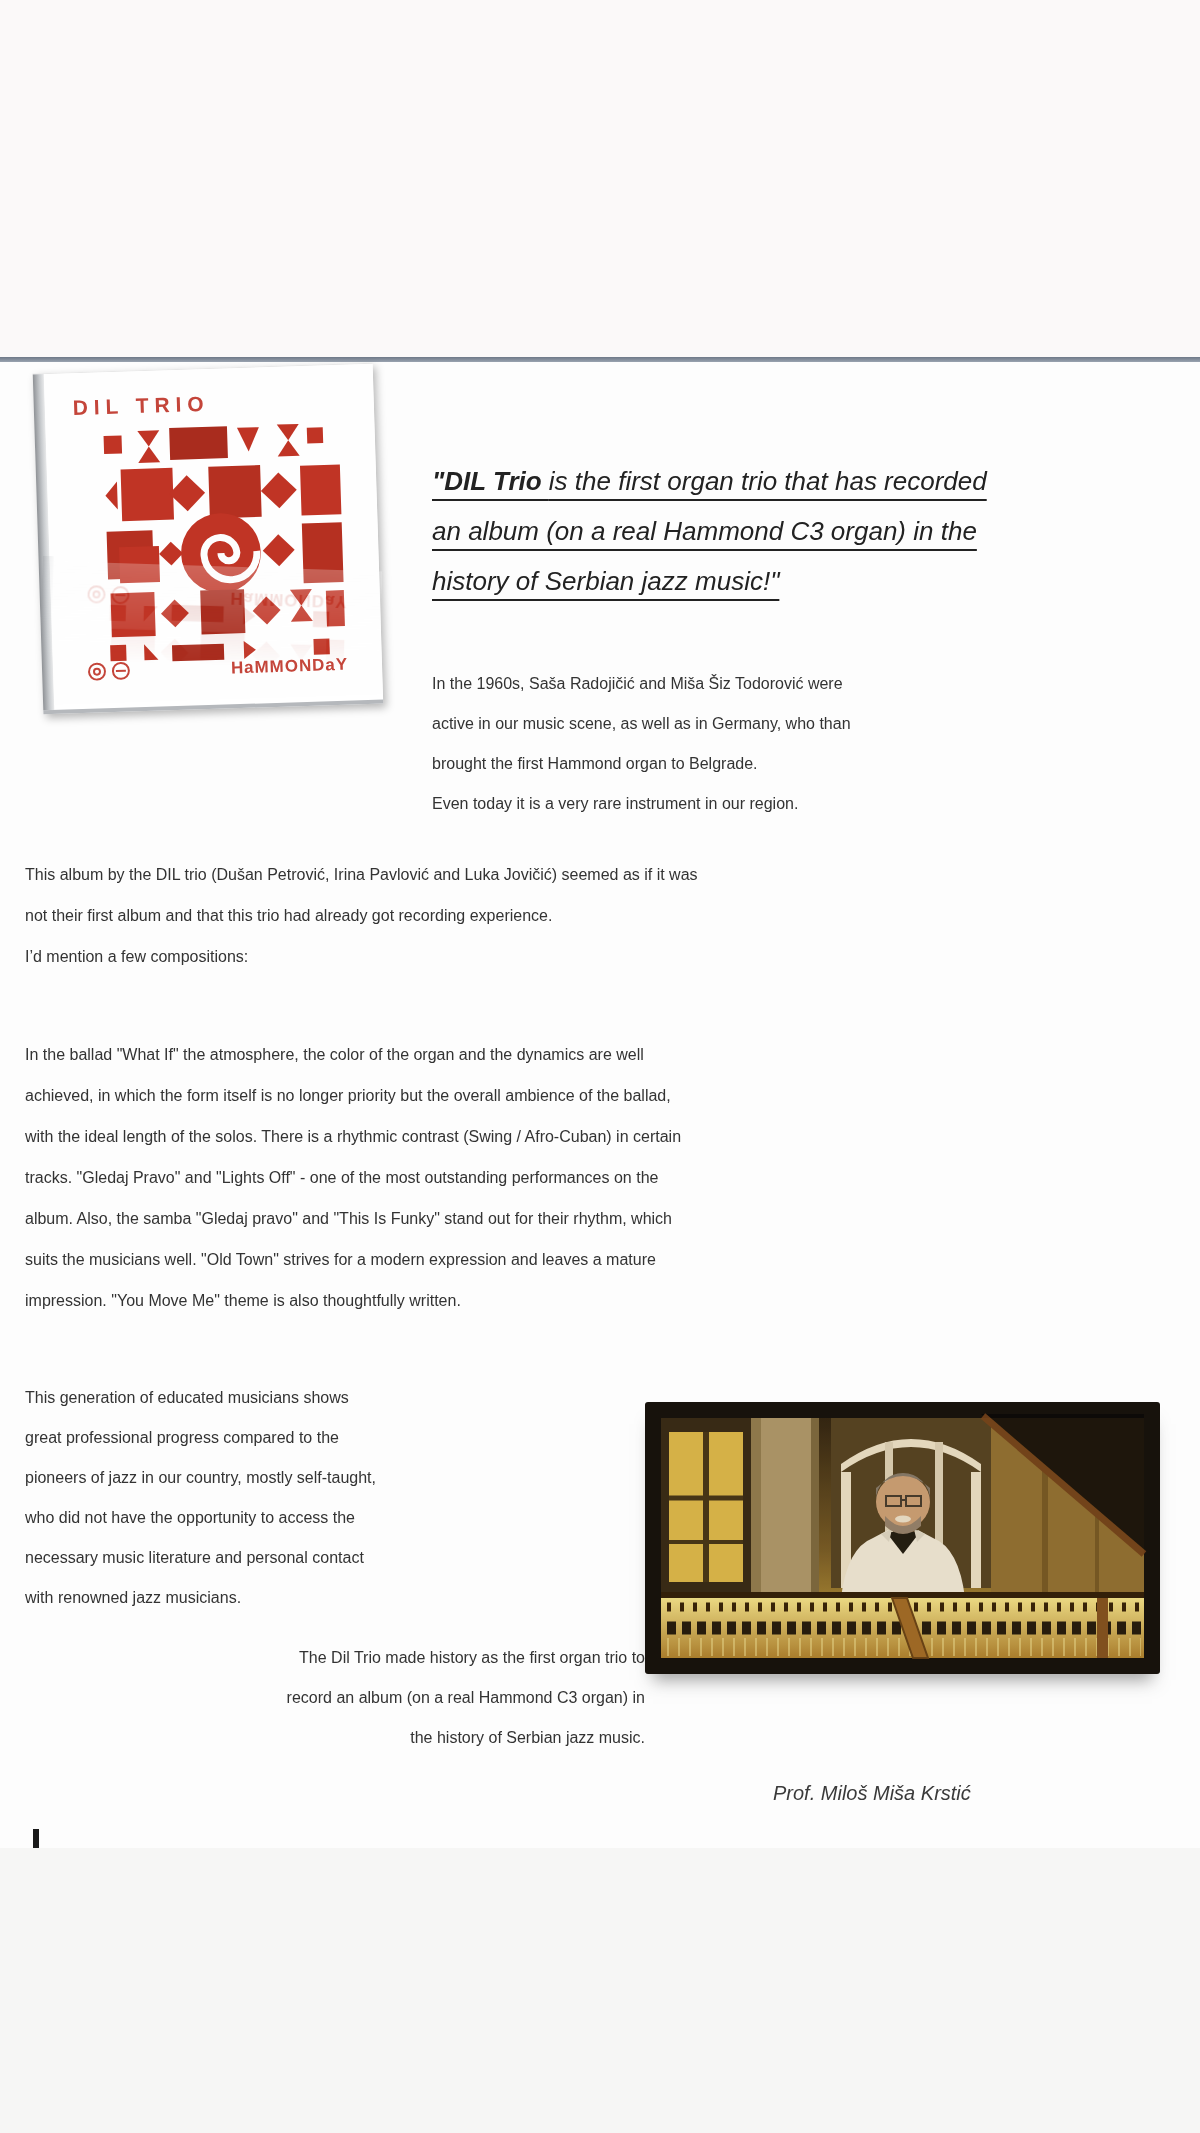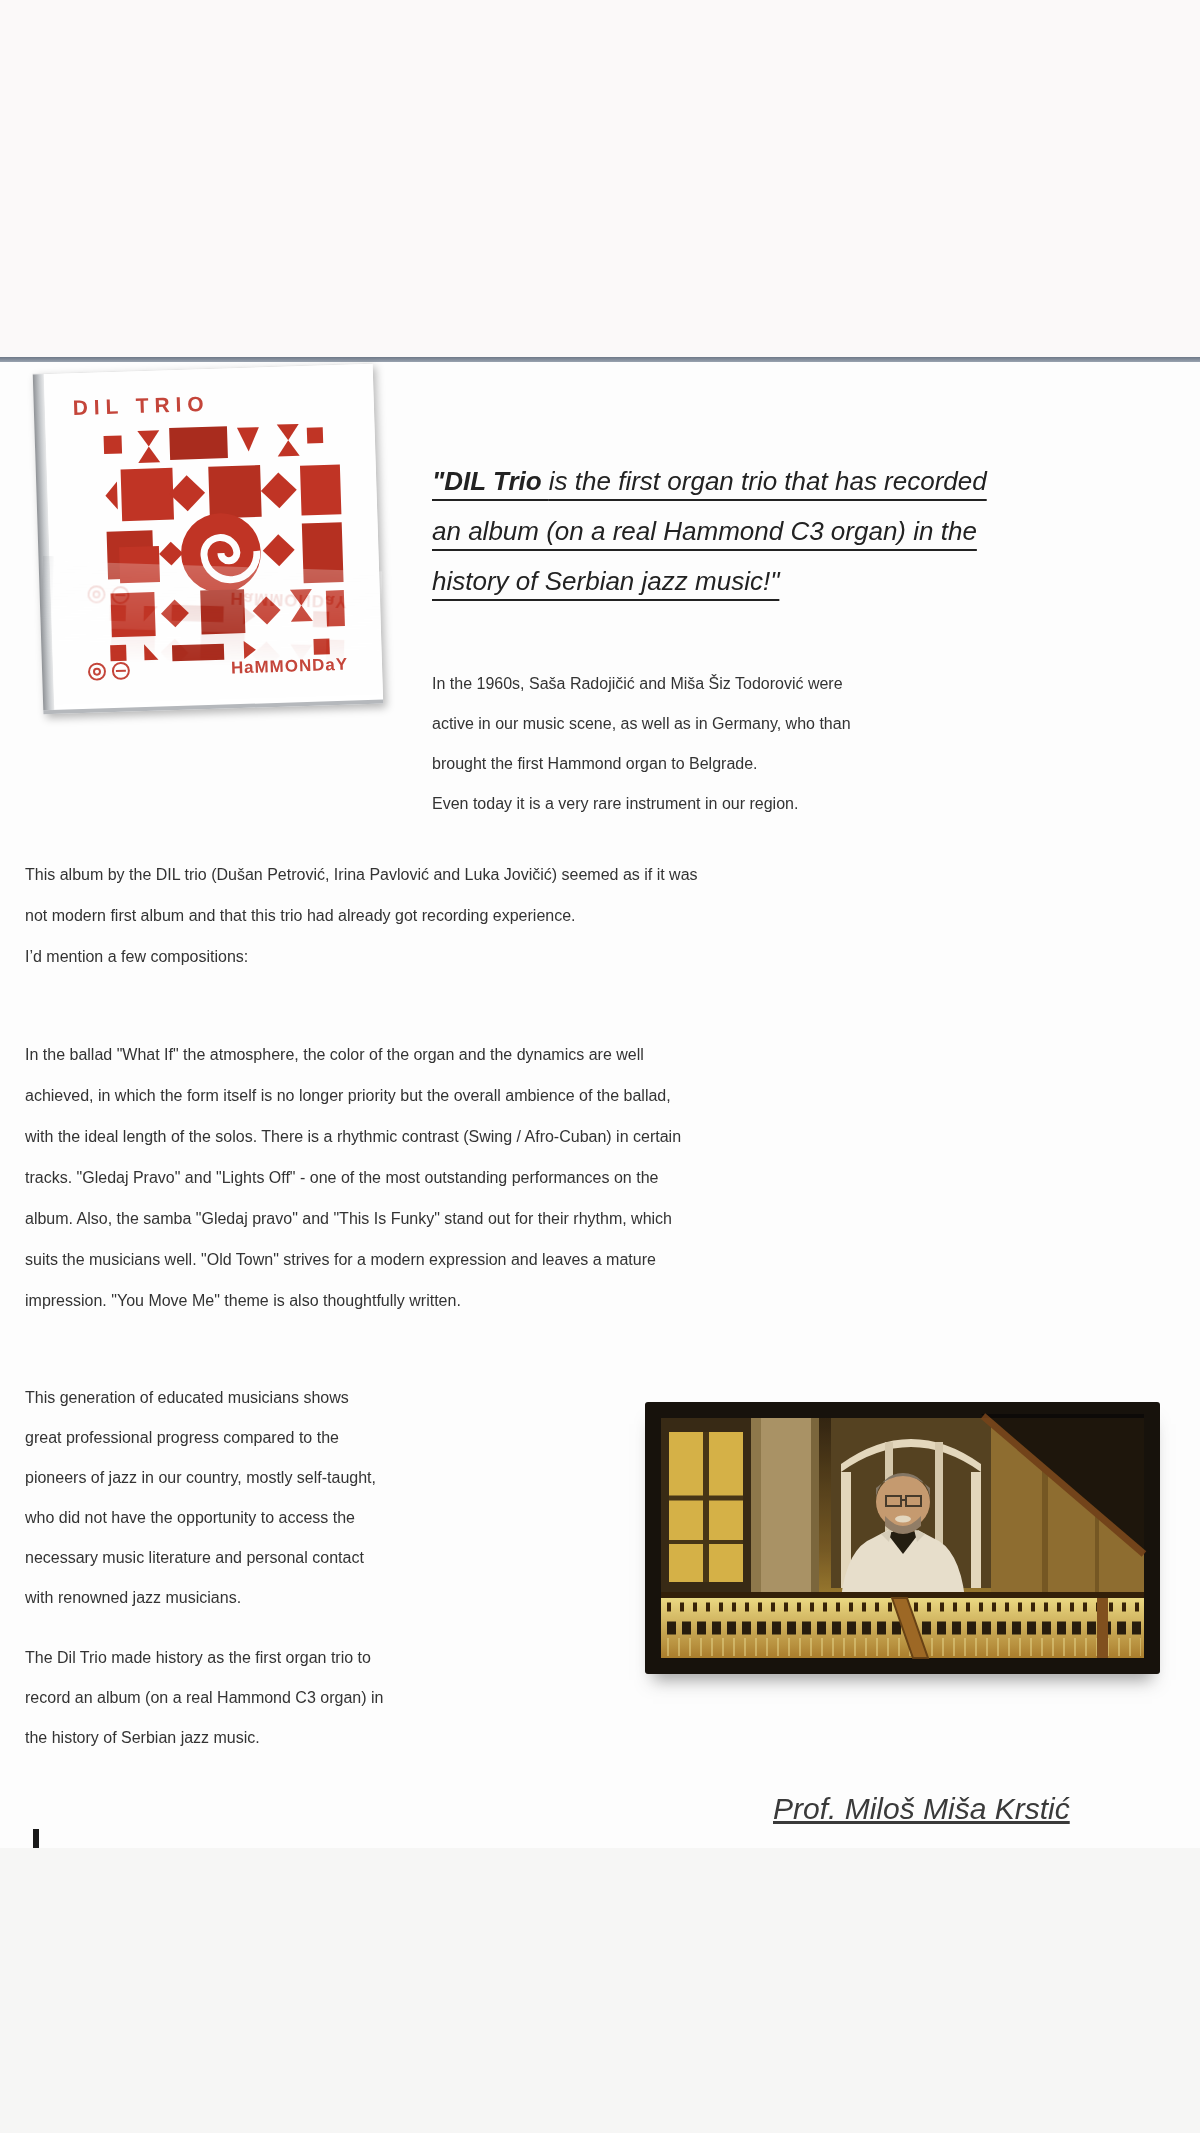--- a/index.html
+++ b/index.html
@@ -38,24 +38,24 @@
     white-space:pre-line;
     text-decoration:underline;text-decoration-thickness:2px;text-underline-offset:9px;}
   .quote .q-bold{font-weight:bold;}
 
   
   .para{position:absolute;font-size:16px;line-height:40px;color:#333;white-space:pre-line;}
   .p-intro{left:432px;top:648px;width:720px;}
   .p-album{left:25px;top:838px;width:1120px;line-height:41px;}
   .p-comp{left:25px;top:1018px;width:1120px;line-height:41px;}
   .p-gen{left:25px;top:1362px;width:620px;}
-  .p-hist{left:25px;top:1622px;width:620px;}
-
-  .attribution{position:absolute;left:773px;top:1762px;font-size:30px;
-    font-style:italic;color:#3a3a3a;text-decoration:underline;}
+  .p-hist{left:25px;top:1622px;width:620px;text-align:right;}
+
+  .attribution{position:absolute;left:773px;top:1762px;font-size:20px;
+    font-style:italic;color:#3a3a3a;}
 
   .cursor-mark{position:absolute;left:33px;top:1829px;width:6px;height:19px;background:#1a1a1a;}
 
   
   .photo{position:absolute;left:645px;top:1402px;width:515px;height:272px;
     box-shadow:0 14px 16px -8px rgba(70,70,70,.5);}
 </style>
 </head>
 <body>
 
@@ -147,21 +147,21 @@
 
 <p class="quote"><span class="q-bold">"DIL Trio </span><span> is the first organ trio that has recorded
 an album (on a real Hammond C3 organ) in the
 history of Serbian jazz music!"</span></p>
 
 <p class="para p-intro">In the 1960s, Saša Radojičić and Miša Šiz Todorović were
 active in our music scene, as well as in Germany, who than
 brought the first Hammond organ to Belgrade.
 Even today it is a very rare instrument in our region.</p>
 <p class="para p-album">This album by the DIL trio (Dušan Petrović, Irina Pavlović and Luka Jovičić)  seemed as if it was
-not modern first album and that this trio had already got recording experience.
+not their first album and that this trio had already got recording experience.
 I’d mention a few compositions:</p>
 <p class="para p-comp">In the ballad "What If" the atmosphere, the color of the organ and the dynamics are well
 achieved, in which the form itself is no longer priority but the overall ambience of the ballad,
 with the ideal length of the solos. There is a rhythmic contrast (Swing / Afro-Cuban) in certain
 tracks. "Gledaj Pravo" and "Lights Off" - one of the most outstanding performances on the
 album. Also, the samba "Gledaj pravo" and "This Is Funky" stand out for their rhythm, which
 suits the musicians well. "Old Town" strives for a modern expression and leaves a mature
 impression. "You Move Me" theme is also thoughtfully written.</p>
 <p class="para p-gen">This generation of educated musicians shows
 great professional progress compared to the

